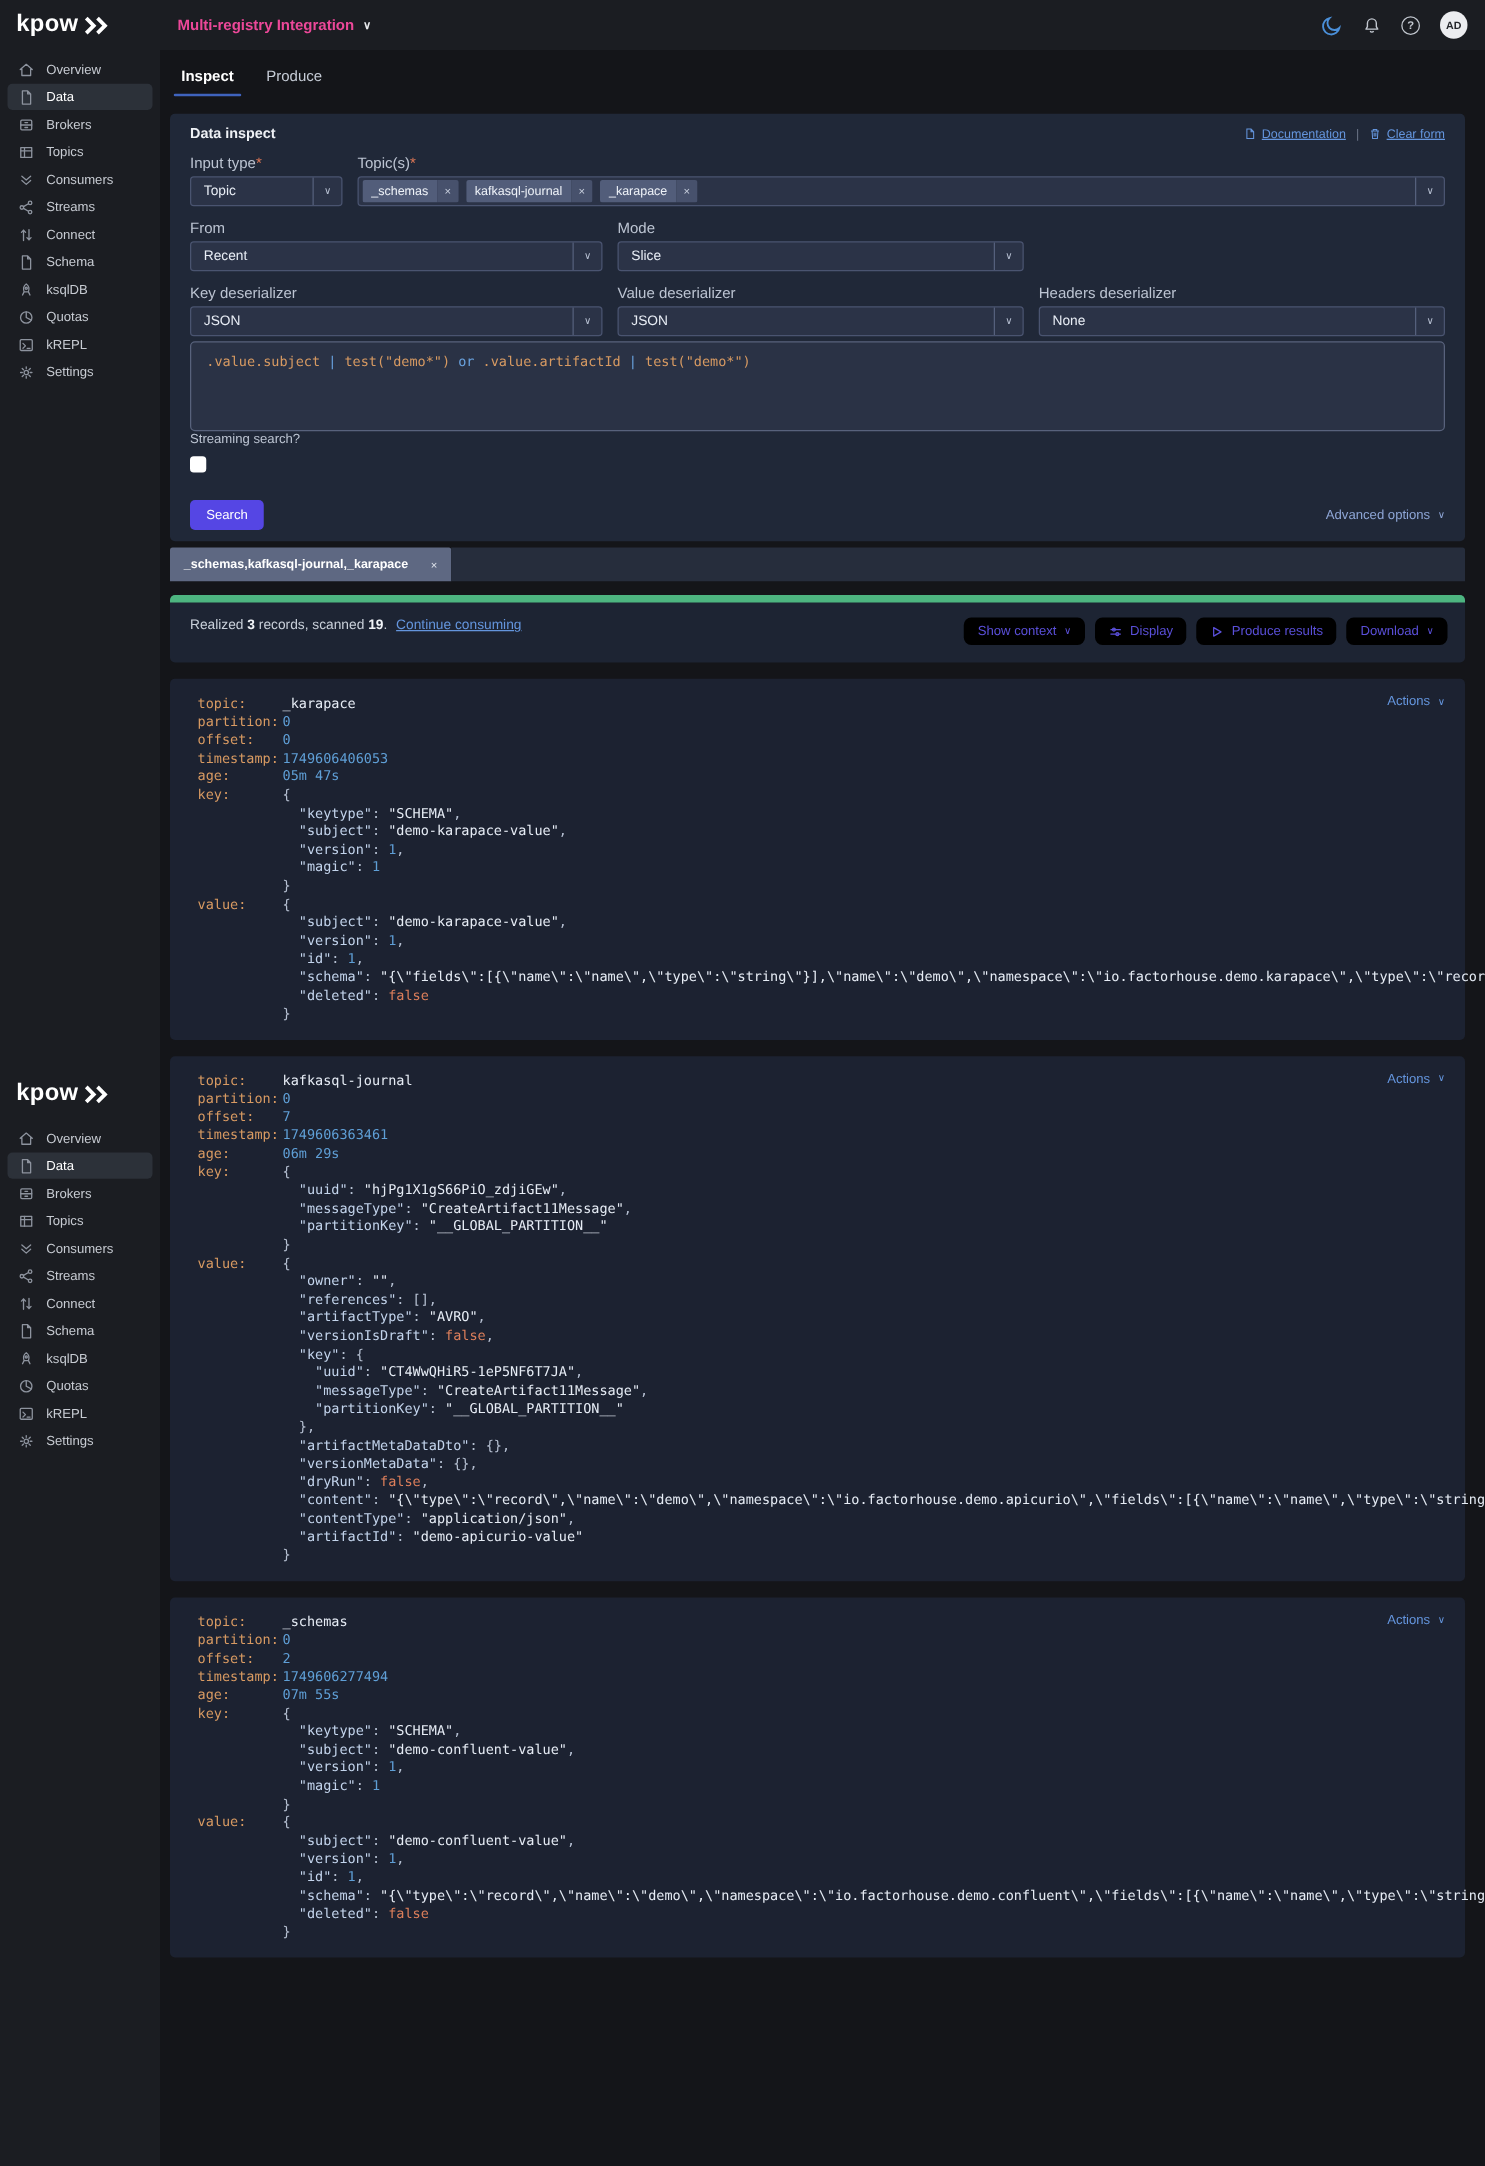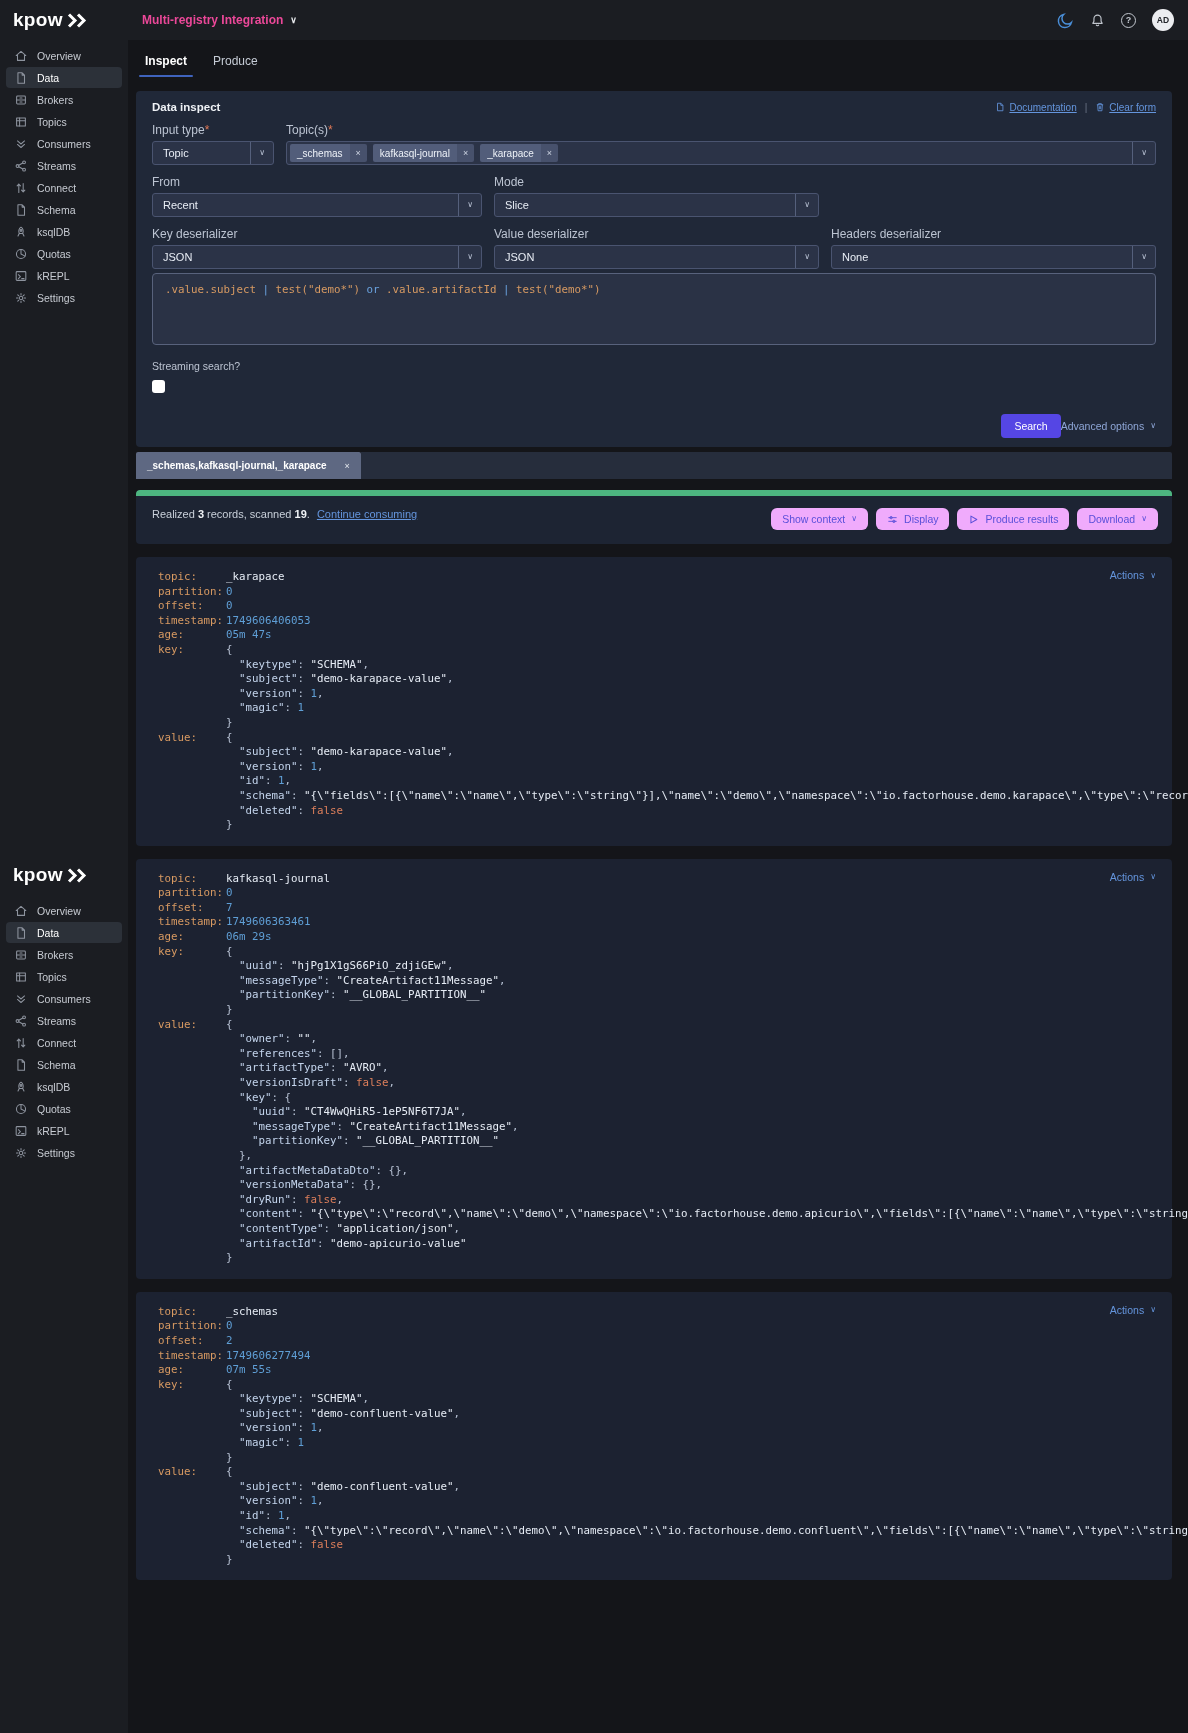--- a/index.html
+++ b/index.html
@@ -78,44 +78,44 @@
   .chip .x{background:#47516c;color:#cdd4e2;padding:2px 6px;display:flex;align-items:center;cursor:pointer;font-size:9px}
   .chip .x::before{content:"×"}
 
   .filter-row{display:flex;justify-content:space-between;align-items:flex-end;margin-top:10px}
   .filter-label{font-size:10.5px;color:#bcc4d2}
   .filter-links{display:flex;align-items:center;gap:10px}
   .filter-box{margin-top:4px;height:72px;background:#2a3245;border:1px solid #58627c;border-radius:4px;
     padding:9px 12px;font-family:"DejaVu Sans Mono",monospace;font-size:10.8px;white-space:pre;cursor:text}
   .fseg-o{color:#d79a62}.fseg-b{color:#6aa3e0}
 
-  .streaming-label{font-size:10.5px;color:#bcc4d2;margin-top:15px}
+  .streaming-label{font-size:10.5px;color:#bcc4d2;margin-top:0}
   .checkbox{display:inline-block;width:13px;height:13px;background:#fff;border-radius:3px;margin-top:8px;cursor:pointer}
-  .search-row{display:flex;justify-content:flex-end;align-items:center;margin-top:17px}
+  .search-row{display:flex;justify-content:space-between;align-items:center;margin-top:17px}
   .btn-primary{background:var(--accent);color:#fff;font-size:10.5px;border:none;border-radius:4px;
     padding:6px 13px;cursor:pointer;font-family:inherit}
   .adv{display:inline-flex;align-items:center;gap:6px;color:#8ea6d6;font-size:10.5px;cursor:pointer}
 
   
   .tag-row{display:flex;margin-top:5px;height:27px}
   .tag{background:#5e6882;border-radius:2px 2px 0 0;display:flex;align-items:center;gap:18px;
     padding:0 11px;color:#fff;font-size:10px;font-weight:bold;cursor:pointer}
   .tag .x{font-weight:normal;font-size:9px;color:#e4e8ef;cursor:pointer}
   .tag .x::before{content:"×"}
   .tag-rest{flex:1;background:#262d3c;border-radius:0 2px 0 0}
 
   
   .results{margin-top:11px;background:#1d2433;border-radius:4px;overflow:hidden}
   .greenbar{height:6px;background:var(--green);border-radius:3px 3px 0 0}
   .results-row{display:flex;justify-content:space-between;padding:12px 14px 14px 16px}
   .realized{font-size:11px;color:#c9d0da}
   .realized b{color:#f0f3f7}
   .realized .link{font-size:11px;margin-left:4px}
   .rbtns{display:flex;align-items:center;gap:8px}
-  .btn-light{display:inline-flex;align-items:center;gap:6px;background:#f0abfc;color:#5a4fd9;
+  .btn-light{display:inline-flex;align-items:center;gap:6px;background:#000000;color:#5a4fd9;
     border:none;border-radius:6px;padding:5px 11px;font-size:10.5px;cursor:pointer;font-family:inherit}
   .btn-light svg{width:11px;height:11px}
   .btn-light .chev{color:#5a4fd9}
 
   
   .record-card{position:relative;margin-top:13px;background:var(--card);border-radius:4px;
     padding:13px 20px 13px 22px;font-family:"DejaVu Sans Mono",monospace;font-size:10.8px}
   .actions{position:absolute;top:12px;right:16px;display:flex;align-items:center;gap:6px;
     color:var(--link);font-size:10.5px;font-family:"Liberation Sans",sans-serif;cursor:pointer}
   .r-line{display:flex;line-height:14.6px}

